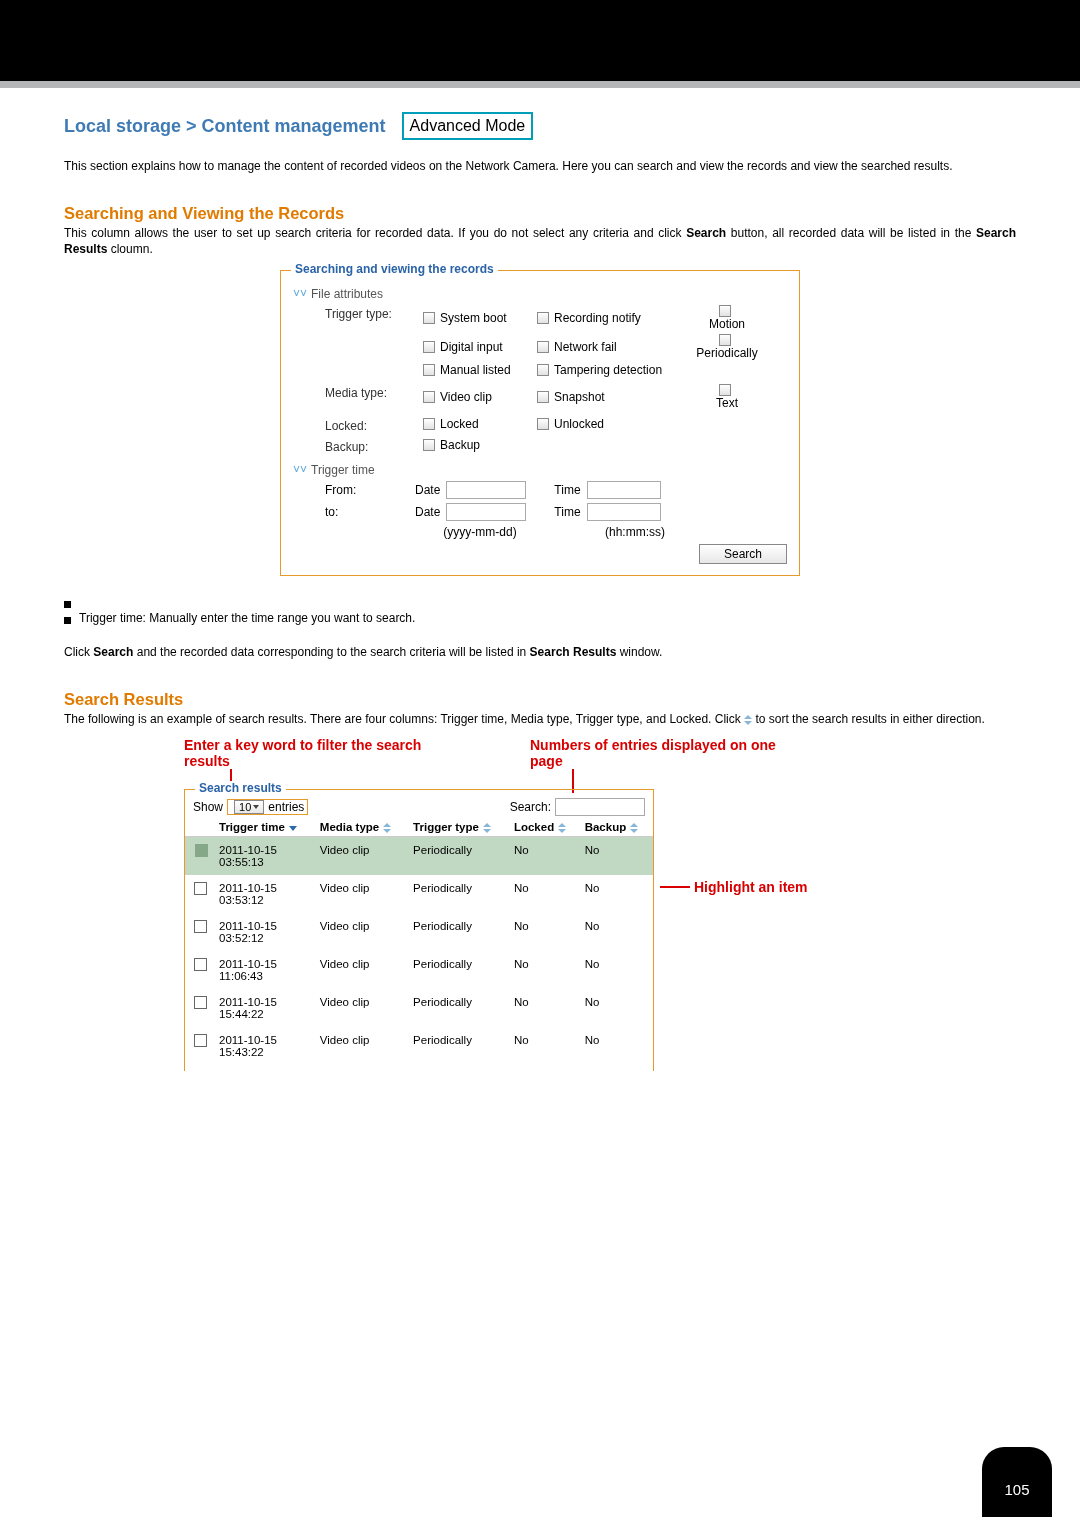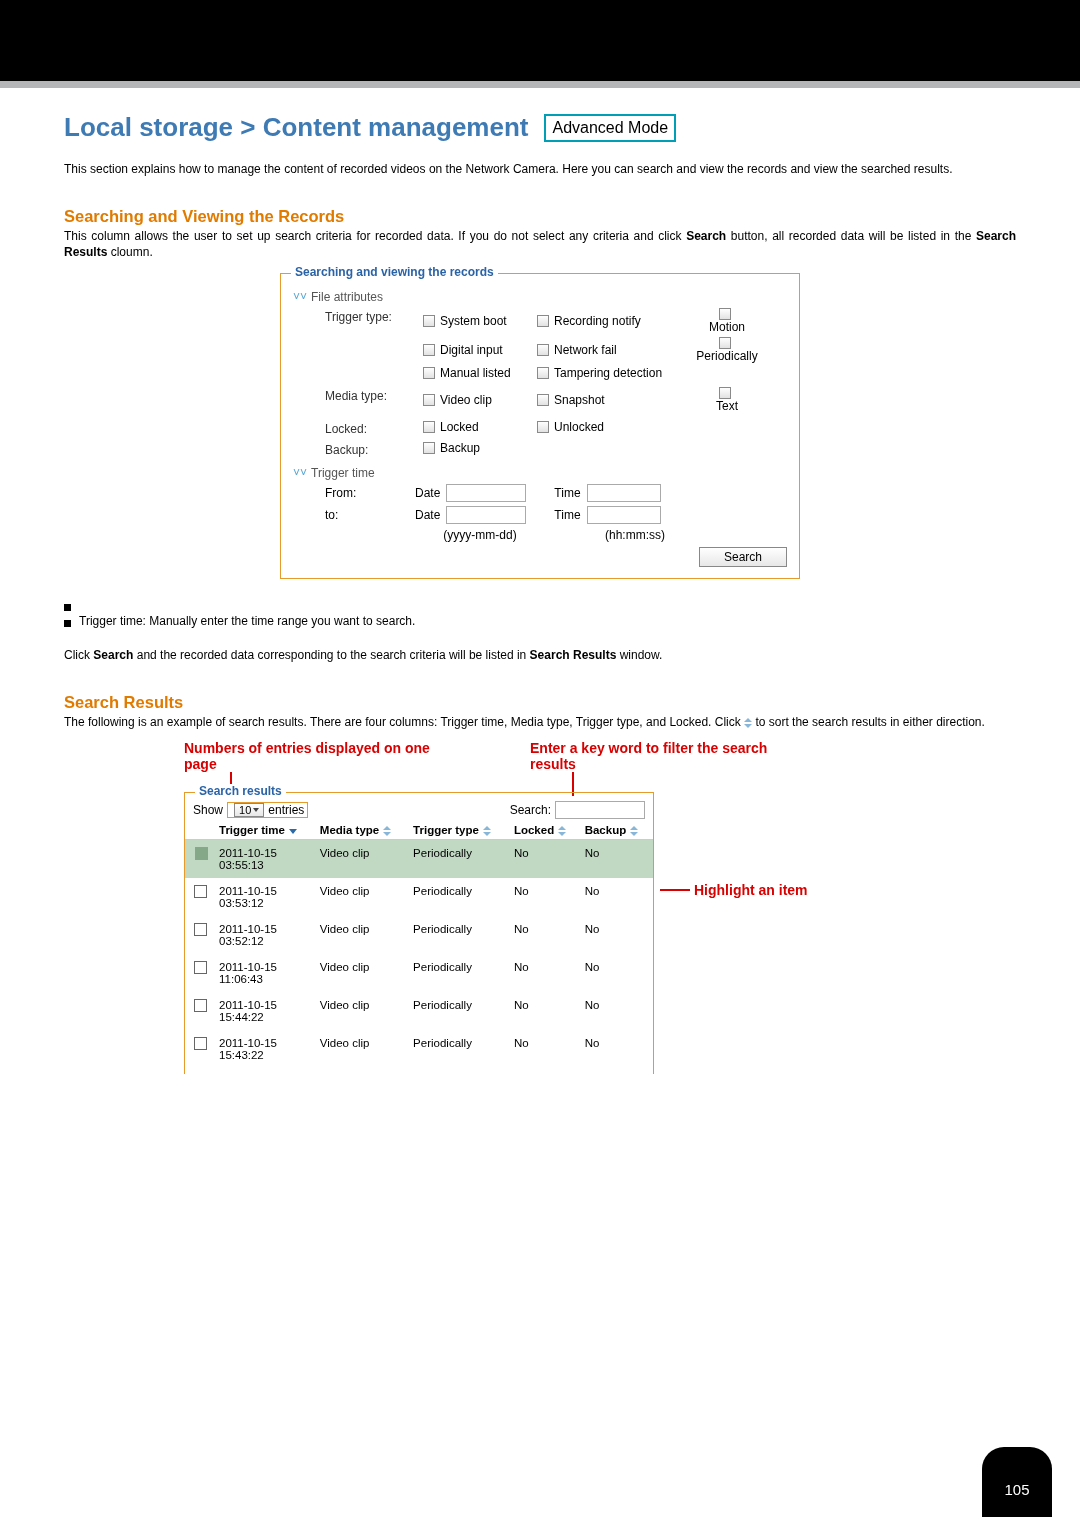--- a/index.html
+++ b/index.html
@@ -18,21 +18,21 @@
   .page {
     padding: 24px 64px 40px 64px;
   }
   .title-line {
     display: flex;
     align-items: center;
     gap: 16px;
     margin-bottom: 18px;
   }
   .h1 {
-    font-size: 26px;
+    font-size: 18px;
     font-weight: bold;
     color: #3e7ab3;
     text-align: right;
   }
   .adv-mode {
     border: 2px solid #009fb7;
     padding: 3px 6px;
     font-size: 16px;
     color: #000;
   }
@@ -436,22 +436,22 @@
       <span>Click </span><b>Search</b><span> and the recorded data corresponding to the search criteria will be listed in </span><b>Search Results</b><span> window.</span>
     </div>
 
     <div class="sub-h">Search Results</div>
     <div class="body-text">
       <span>The following is an example of search results. There are four columns: Trigger time, Media type, Trigger type, and Locked. Click </span><span class="sort-ic"></span><span> to sort the search results in either direction.</span>
     </div>
 
     <div class="res-wrap">
       <div class="ann-top">
+        <div class="ann a2">Enter a key word to filter the search results</div>
         <div class="ann a1">Numbers of entries displayed on one page</div>
-        <div class="ann a2">Enter a key word to filter the search results</div>
       </div>
       <div class="arrow-line">
         <div style="width:46px"></div>
         <div class="vline" style="height:24px"></div>
         <div style="width:340px"></div>
         <div class="vline" style="height:24px"></div>
       </div>
 
       <div style="position:relative">
         <div class="res-panel">

